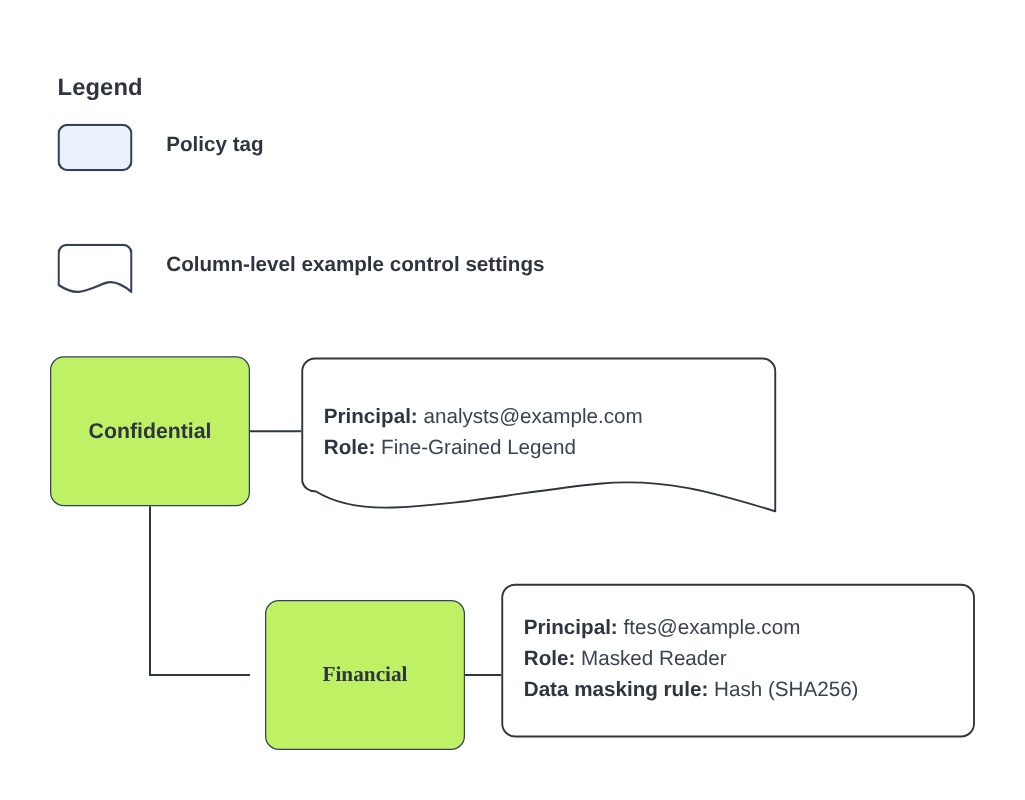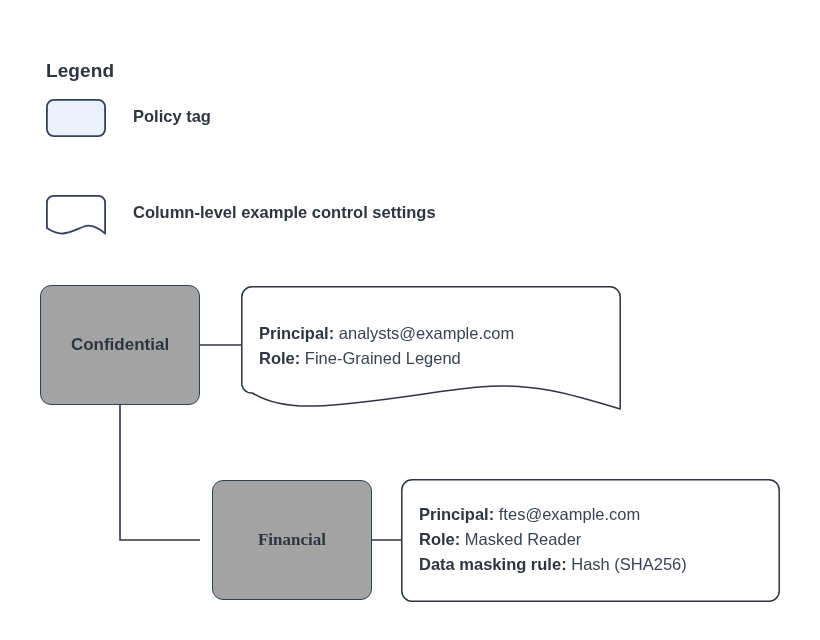--- a/index.html
+++ b/index.html
@@ -54,21 +54,21 @@
     top: 8px;
     font-size: 16.5px;
     font-weight: bold;
     color: #2e3440;
     white-space: nowrap;
   }
 
   
   .node {
     position: absolute;
-    background: #a3a3a3;
+    background: #bef264;
     border: 1.6px solid #34405a;
     border-radius: 11px;
     box-sizing: border-box;
     display: flex;
     align-items: center;
     justify-content: center;
   }
   .node-label {
     font-size: 17px;
     font-weight: bold;
@@ -116,21 +116,21 @@
     top: 286px;
     width: 380px;
     height: 124px;
   }
   #callout-confidential .callout-text {
     left: 18px;
     top: 35px;
   }
   #callout-financial {
     left: 401px;
-    top: 479px;
+    top: 467px;
     width: 379px;
     height: 123px;
   }
   #callout-financial .callout-text {
     left: 18px;
     top: 23px;
   }
 
   
   #connectors {

